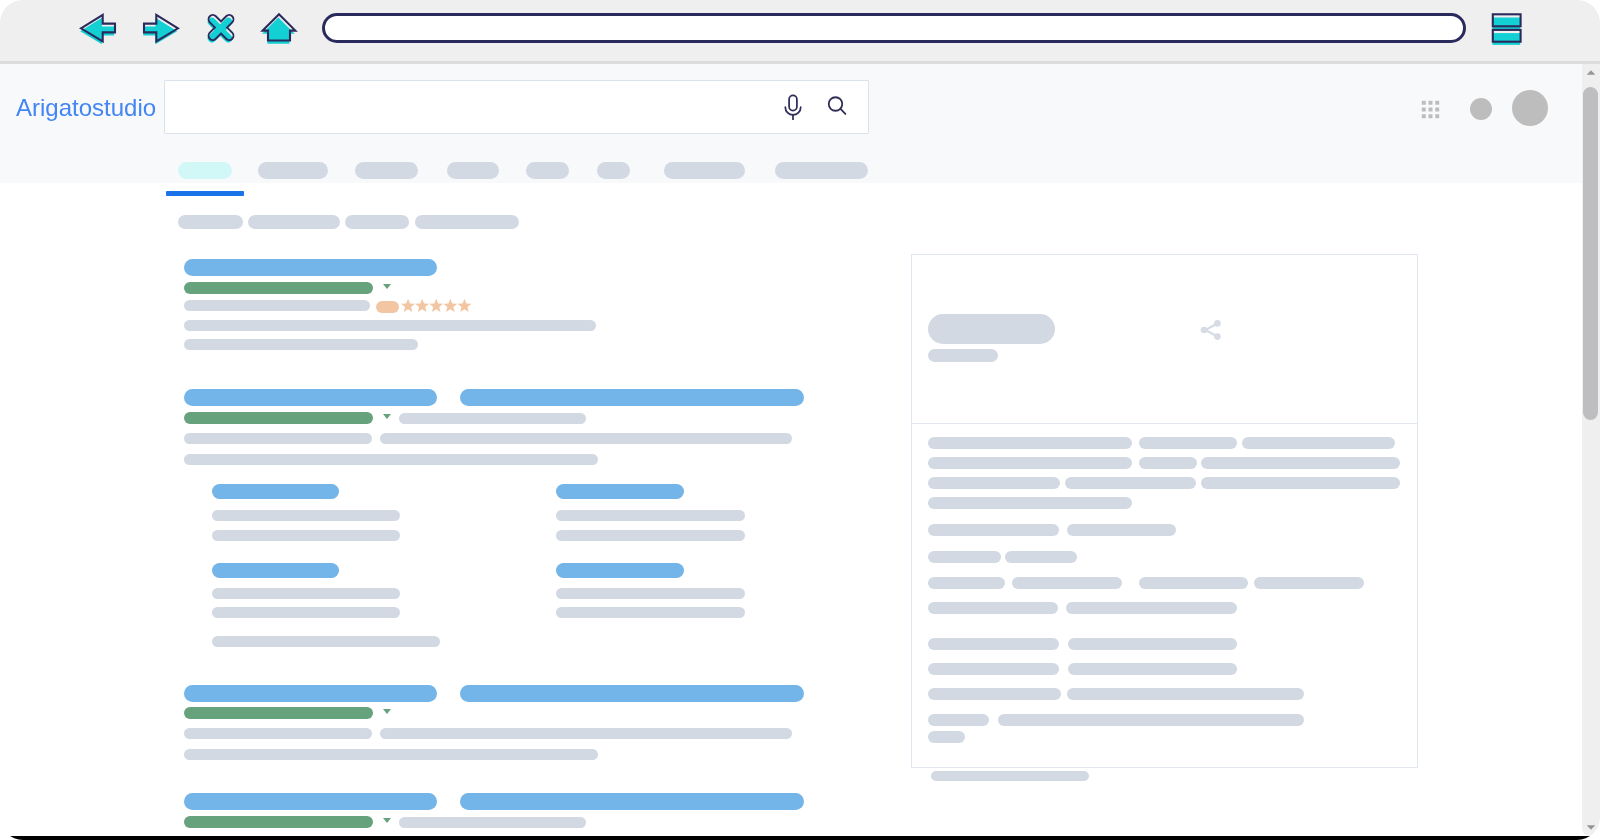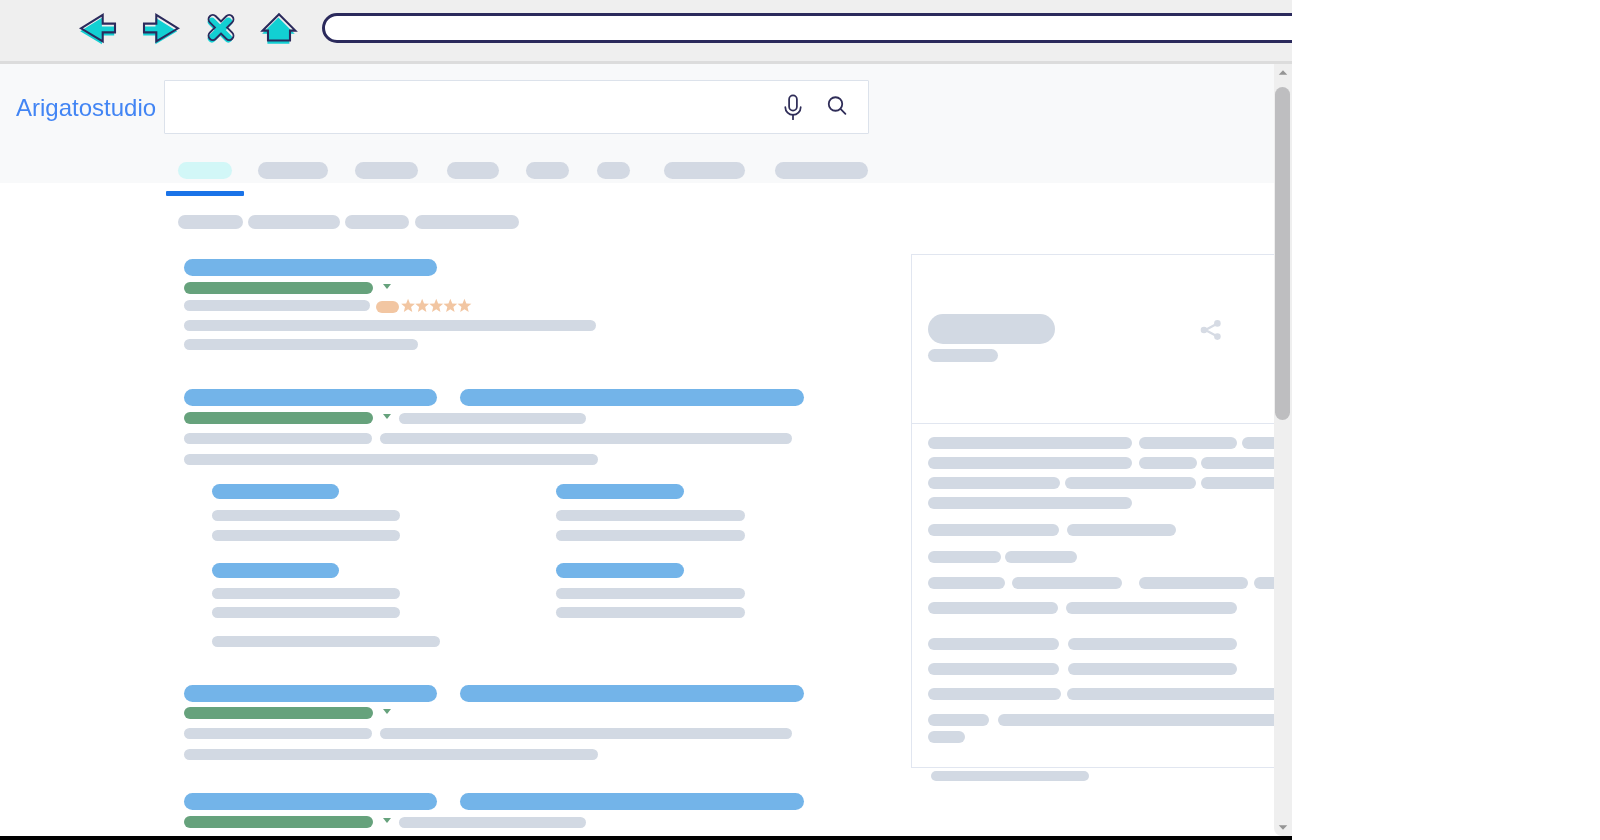--- a/index.html
+++ b/index.html
@@ -1,18 +1,18 @@
 <!DOCTYPE html>
 <html><head>
 <meta charset="utf-8">
 <title>Arigatostudio</title>
 <style>
   html,body{margin:0;padding:0;background:#fff;}
   body{width:1600px;height:840px;overflow:hidden;font-family:"Liberation Sans",sans-serif;}
-  #root{position:relative;width:1292px;height:840px;overflow:hidden;background:#fff;}
+  #root{position:relative;width:1600px;height:840px;overflow:hidden;background:#fff;border-radius:23px;}
 
   
   .chrome{position:absolute;left:0;top:0;width:1600px;height:61px;background:#efefef;}
   .chrome-sep{position:absolute;left:0;top:61px;width:1600px;height:3px;background:#dcdcdc;}
   .navbtn{position:absolute;top:1px;width:48px;height:48px;padding:0;border:0;background:none;cursor:pointer;}
   .navbtn svg{display:block;width:48px;height:48px;}
   .urlbar{position:absolute;left:322px;top:13px;width:1144px;height:30px;
           border:3px solid #2b2a5c;border-radius:15px;background:#fff;box-sizing:border-box;
           outline:0;padding:0 14px;font-size:14px;color:#202124;
           font-family:"Liberation Sans",sans-serif;}

